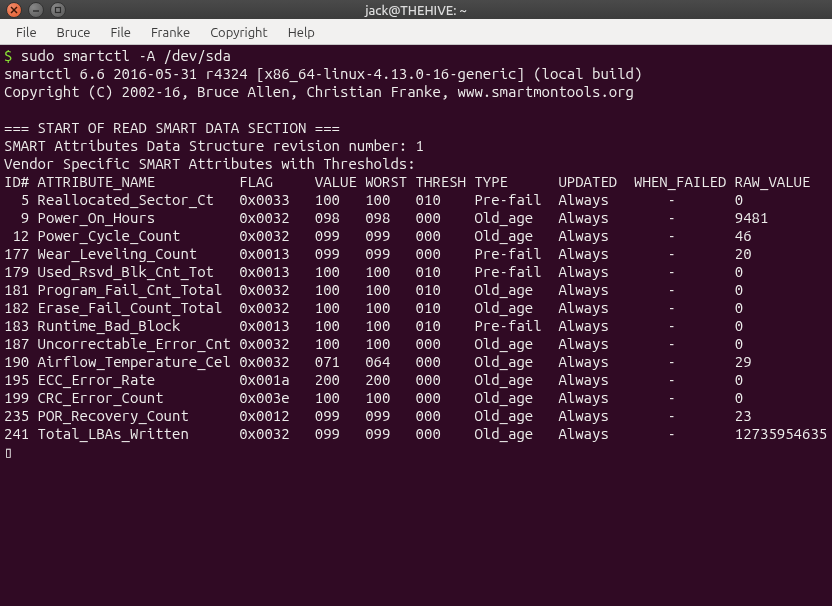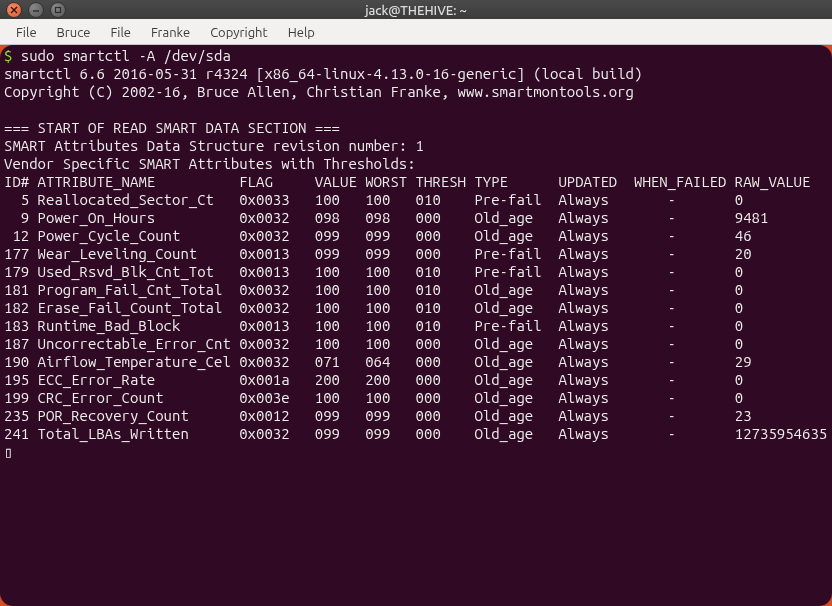--- a/index.html
+++ b/index.html
@@ -70,21 +70,20 @@
     .terminal {
       flex: 1;
       background: #300a24;
       color: #eeeeec;
       font-family: "Ubuntu Mono", "DejaVu Sans Mono", monospace;
       font-size: 15px;
       line-height: 18px;
       padding: 2px 4px;
       white-space: pre;
       overflow: hidden;
-      border-radius: 13px;
     }
     .prompt {
       color: #eeeeec;
     }
     .prompt-dollar {
       color: #8ae234;
     }
     .cmd {
       color: #eeeeec;
     }

